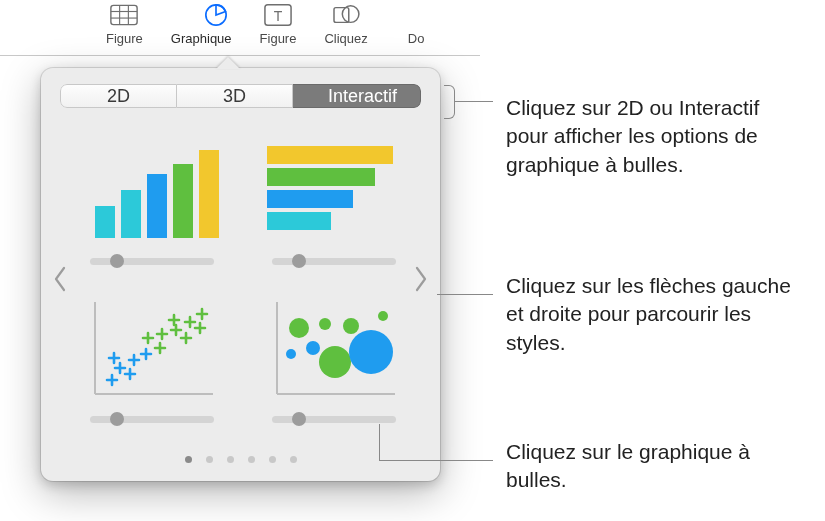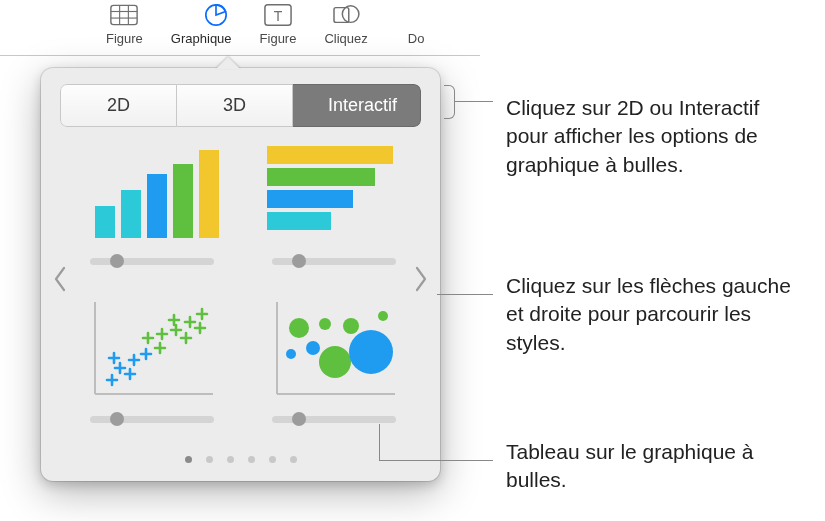--- a/index.html
+++ b/index.html
@@ -16,21 +16,21 @@
   .spacer-left{width:78px;}
 
   
   .popover{position:absolute;left:41px;top:68px;width:399px;height:413px;
     border-radius:12px;background:#ececec;
     box-shadow:0 0 0 1px rgba(0,0,0,.12), 0 12px 40px rgba(0,0,0,.28), 0 4px 12px rgba(0,0,0,.18);}
   .popover::before{content:"";position:absolute;left:175px;top:-11px;width:0;height:0;
     border-left:12px solid transparent;border-right:12px solid transparent;border-bottom:12px solid #ececec;
     filter:drop-shadow(0 -1px 1px rgba(0,0,0,.2));}
 
-  .seg{position:absolute;left:19px;top:16px;right:19px;height:43px;display:flex;
+  .seg{position:absolute;left:19px;top:16px;right:19px;height:24px;display:flex;
     border-radius:7px;overflow:hidden;}
   .seg-opt{flex:1;display:flex;align-items:center;justify-content:center;font-size:18px;color:#3a3a3a;
     background:linear-gradient(#fdfdfd,#f1f1f1);border:1px solid #c8c8c8;cursor:default;}
   .seg-opt + .seg-opt{border-left:none;}
   .seg-opt:first-child{border-top-left-radius:7px;border-bottom-left-radius:7px;}
   .seg-opt:last-child{border-top-right-radius:7px;border-bottom-right-radius:7px;}
   .seg-opt.sel{background:#7b7b7b;color:#fff;border-color:#6a6a6a;padding-left:12px;}
 
   .grid{position:absolute;left:49px;top:78px;width:300px;display:grid;grid-template-columns:1fr 1fr;
     column-gap:70px;row-gap:34px;}
@@ -247,15 +247,15 @@
 
 <div class="bracket" style="left:444px;top:85px;width:10px;height:32px;"></div>
 <div class="lead" style="left:454px;top:101px;width:39px;"></div>
 <div class="callout" style="left:506px;top:94px;width:290px;">Cliquez sur 2D ou Interactif pour afficher les options de graphique à bulles.</div>
 
 <div class="lead" style="left:437px;top:294px;width:56px;"></div>
 <div class="callout" style="left:506px;top:272px;width:290px;">Cliquez sur les flèches gauche et droite pour parcourir les styles.</div>
 
 <div class="lead-v" style="left:379px;top:424px;height:37px;"></div>
 <div class="lead" style="left:379px;top:460px;width:114px;"></div>
-<div class="callout" style="left:506px;top:438px;width:260px;">Tableau sur le graphique à bulles.</div>
+<div class="callout" style="left:506px;top:438px;width:260px;">Cliquez sur le graphique à bulles.</div>
 
 </div>
 
 </body></html>

